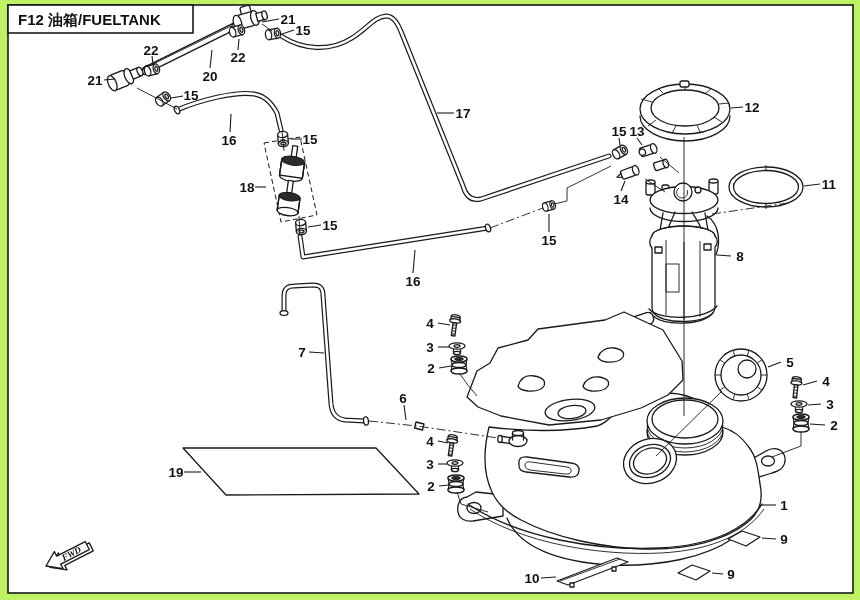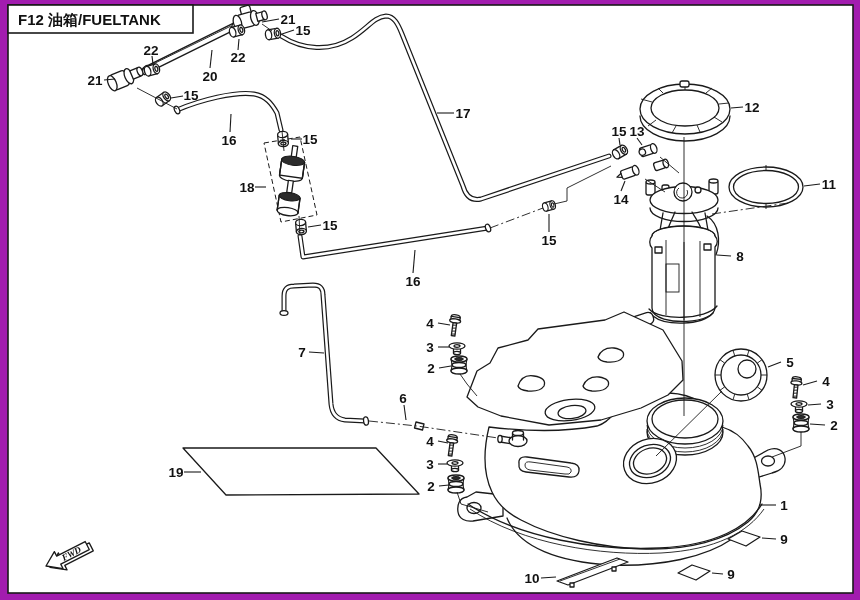--- a/index.html
+++ b/index.html
@@ -1,16 +1,16 @@
 <!DOCTYPE html>
 <html><head>
 <meta charset="utf-8">
 <style>
   html,body{margin:0;padding:0;background:#e8e8e8;}
-  .stage{width:860px;height:600px;background:#a21caf;position:relative;overflow:hidden;
+  .stage{width:860px;height:600px;background:#bef264;position:relative;overflow:hidden;
          font-family:"Liberation Sans",sans-serif;}
   svg{display:block}
   .ln{stroke:#1a1a1a;fill:none;stroke-width:1.3;stroke-linecap:round;stroke-linejoin:round;}
   .fw{fill:#ffffff;stroke:#1a1a1a;stroke-width:1.3;stroke-linejoin:round;}
   .fd{fill:#2c2c2c;stroke:#1a1a1a;stroke-width:1;}
   .hoseO{stroke:#1a1a1a;fill:none;stroke-width:5;stroke-linecap:round;stroke-linejoin:round;}
   .hoseI{stroke:#ffffff;fill:none;stroke-width:2.6;stroke-linecap:round;stroke-linejoin:round;}
   .thin{stroke:#1a1a1a;fill:none;stroke-width:0.9;}
   .dashbox{stroke:#1a1a1a;fill:none;stroke-width:1;stroke-dasharray:5 3;}
   .co{font-family:"Liberation Sans",sans-serif;font-weight:bold;font-size:13.5px;fill:#111;}

